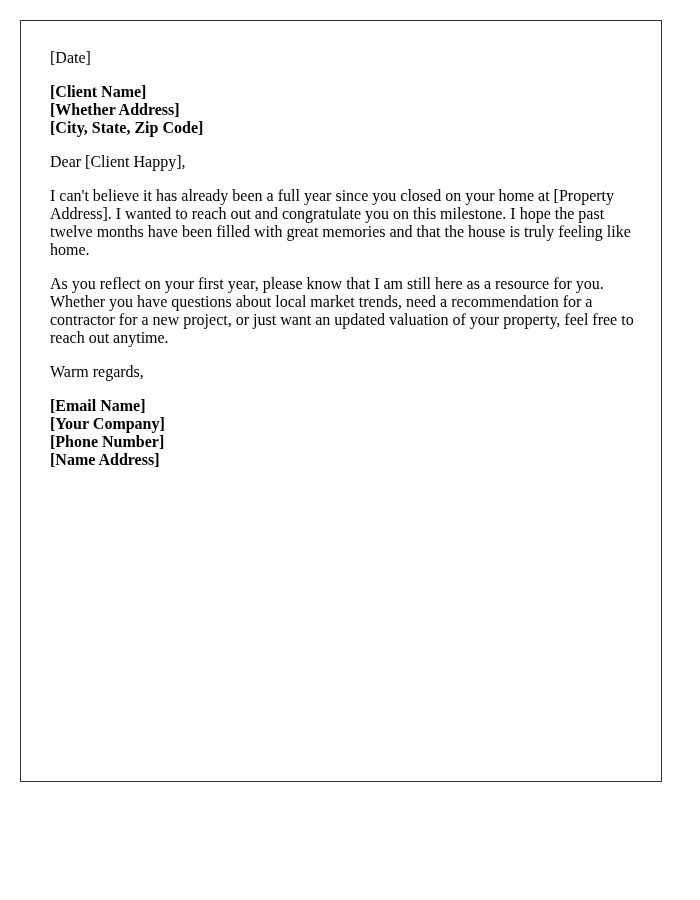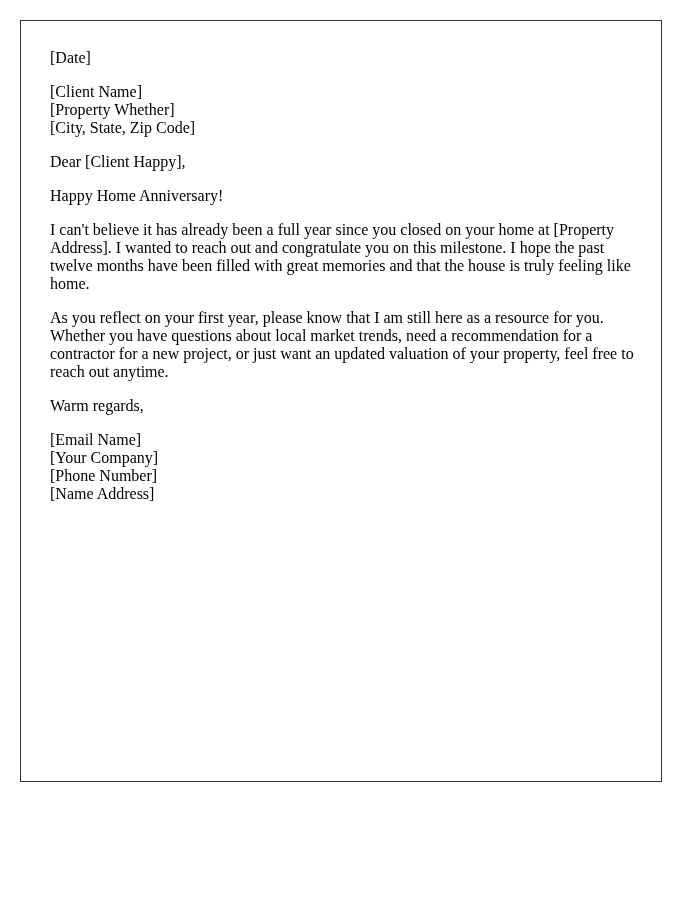--- a/index.html
+++ b/index.html
@@ -15,38 +15,37 @@
     .letter {
       position: absolute;
       left: 29px; top: 28px;
       width: 590px;
       font-family: "Liberation Serif", "DejaVu Serif", serif;
       font-size: 16px;
       line-height: 18px;
       color: #000000;
     }
     .letter p { margin: 0 0 16px 0; }
-    .letter .line { display: block; }
+    .letter .line { display: block; font-weight: bold; }
   </style>
 </head>
 <body>
 
 <div class="page">
   <div class="letter">
     <p>[Date]</p>
 
     <p>
       <span class="line">[Client Name]</span>
-      <span class="line">[Property Whether]</span>
+      <span class="line">[Whether Address]</span>
       <span class="line">[City, State, Zip Code]</span>
     </p>
 
     <p>Dear [Client Happy],</p>
 
-    <p>Happy Home Anniversary!</p>
 
     <p>I can't believe it has already been a full year since you closed on your home at [Property Address]. I wanted to reach out and congratulate you on this milestone. I hope the past twelve months have been filled with great memories and that the house is truly feeling like home.</p>
 
     <p>As you reflect on your first year, please know that I am still here as a resource for you. Whether you have questions about local market trends, need a recommendation for a contractor for a new project, or just want an updated valuation of your property, feel free to reach out anytime.</p>
 
 
     <p>Warm regards,</p>
 
     <p>
       <span class="line">[Email Name]</span>

